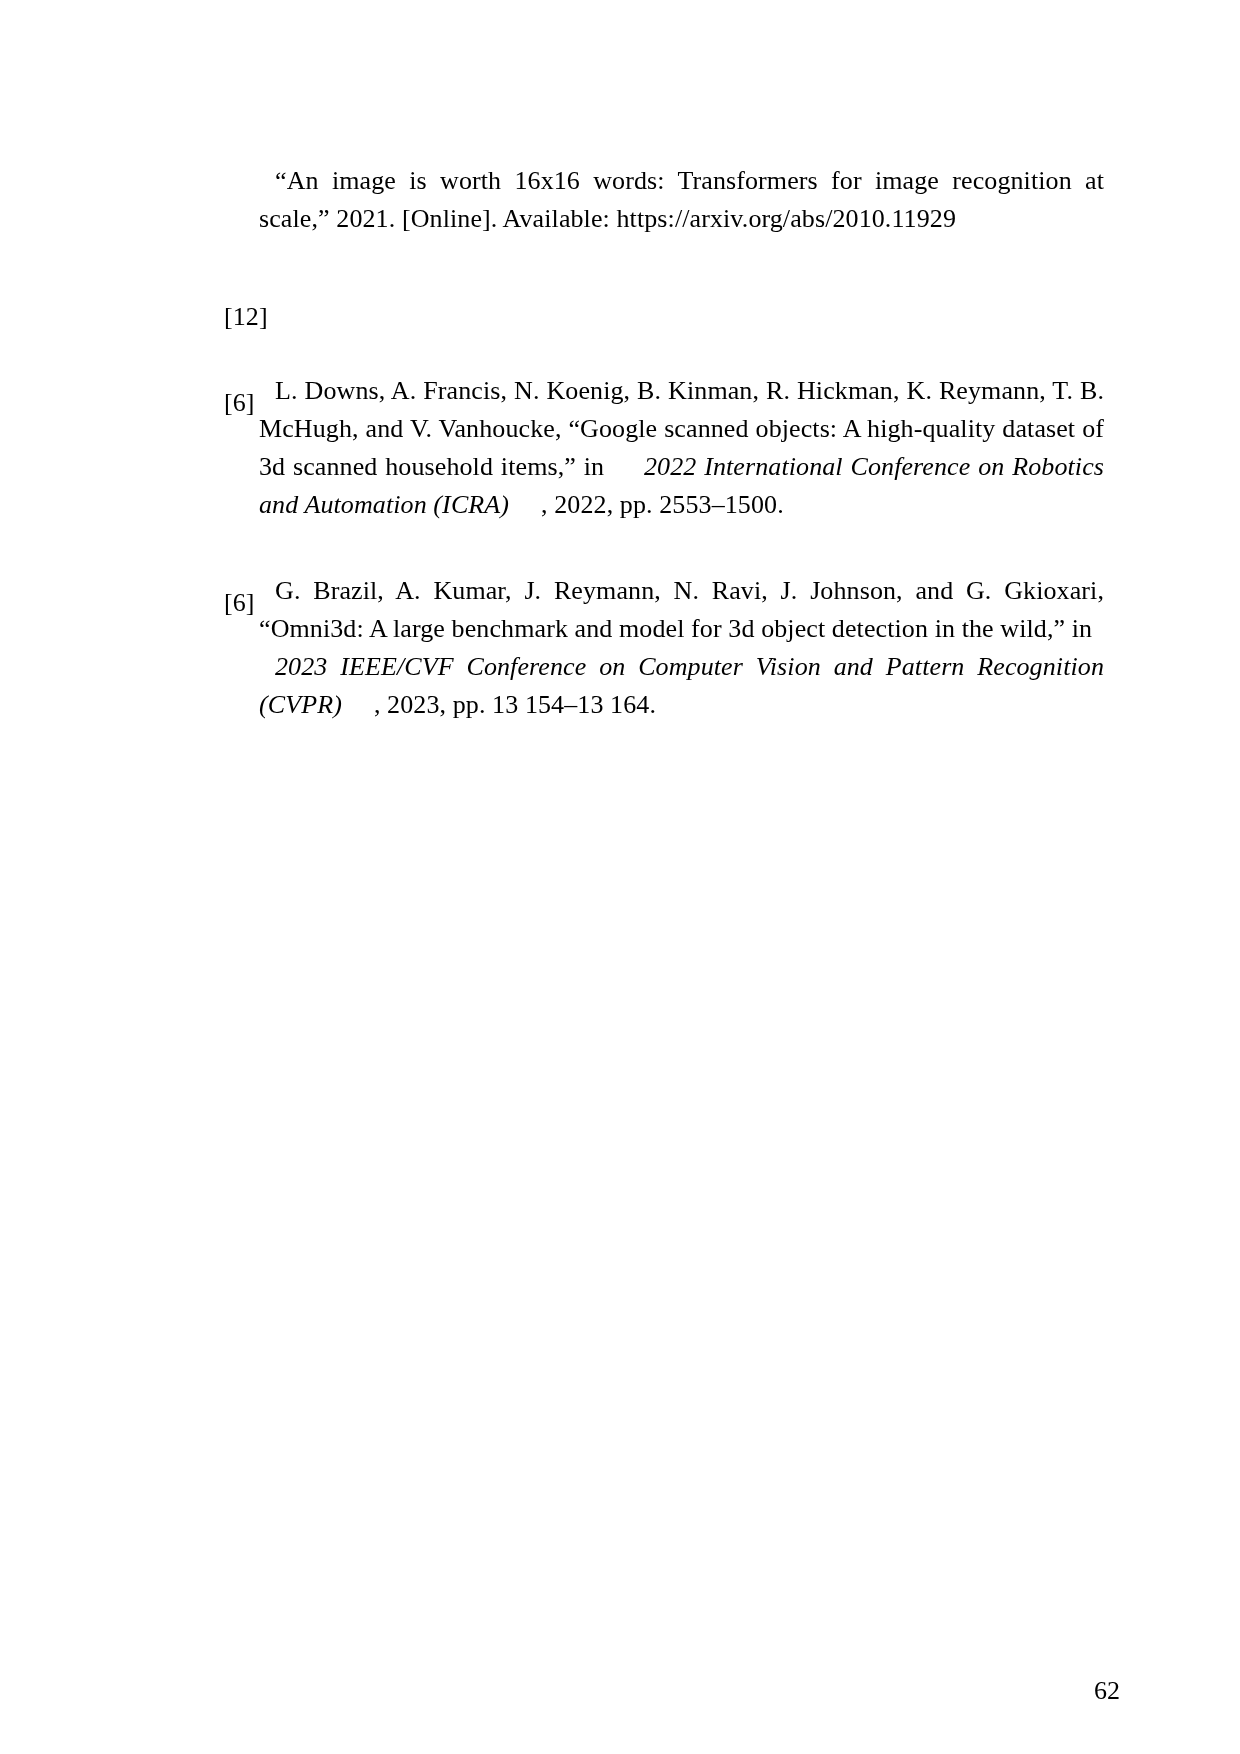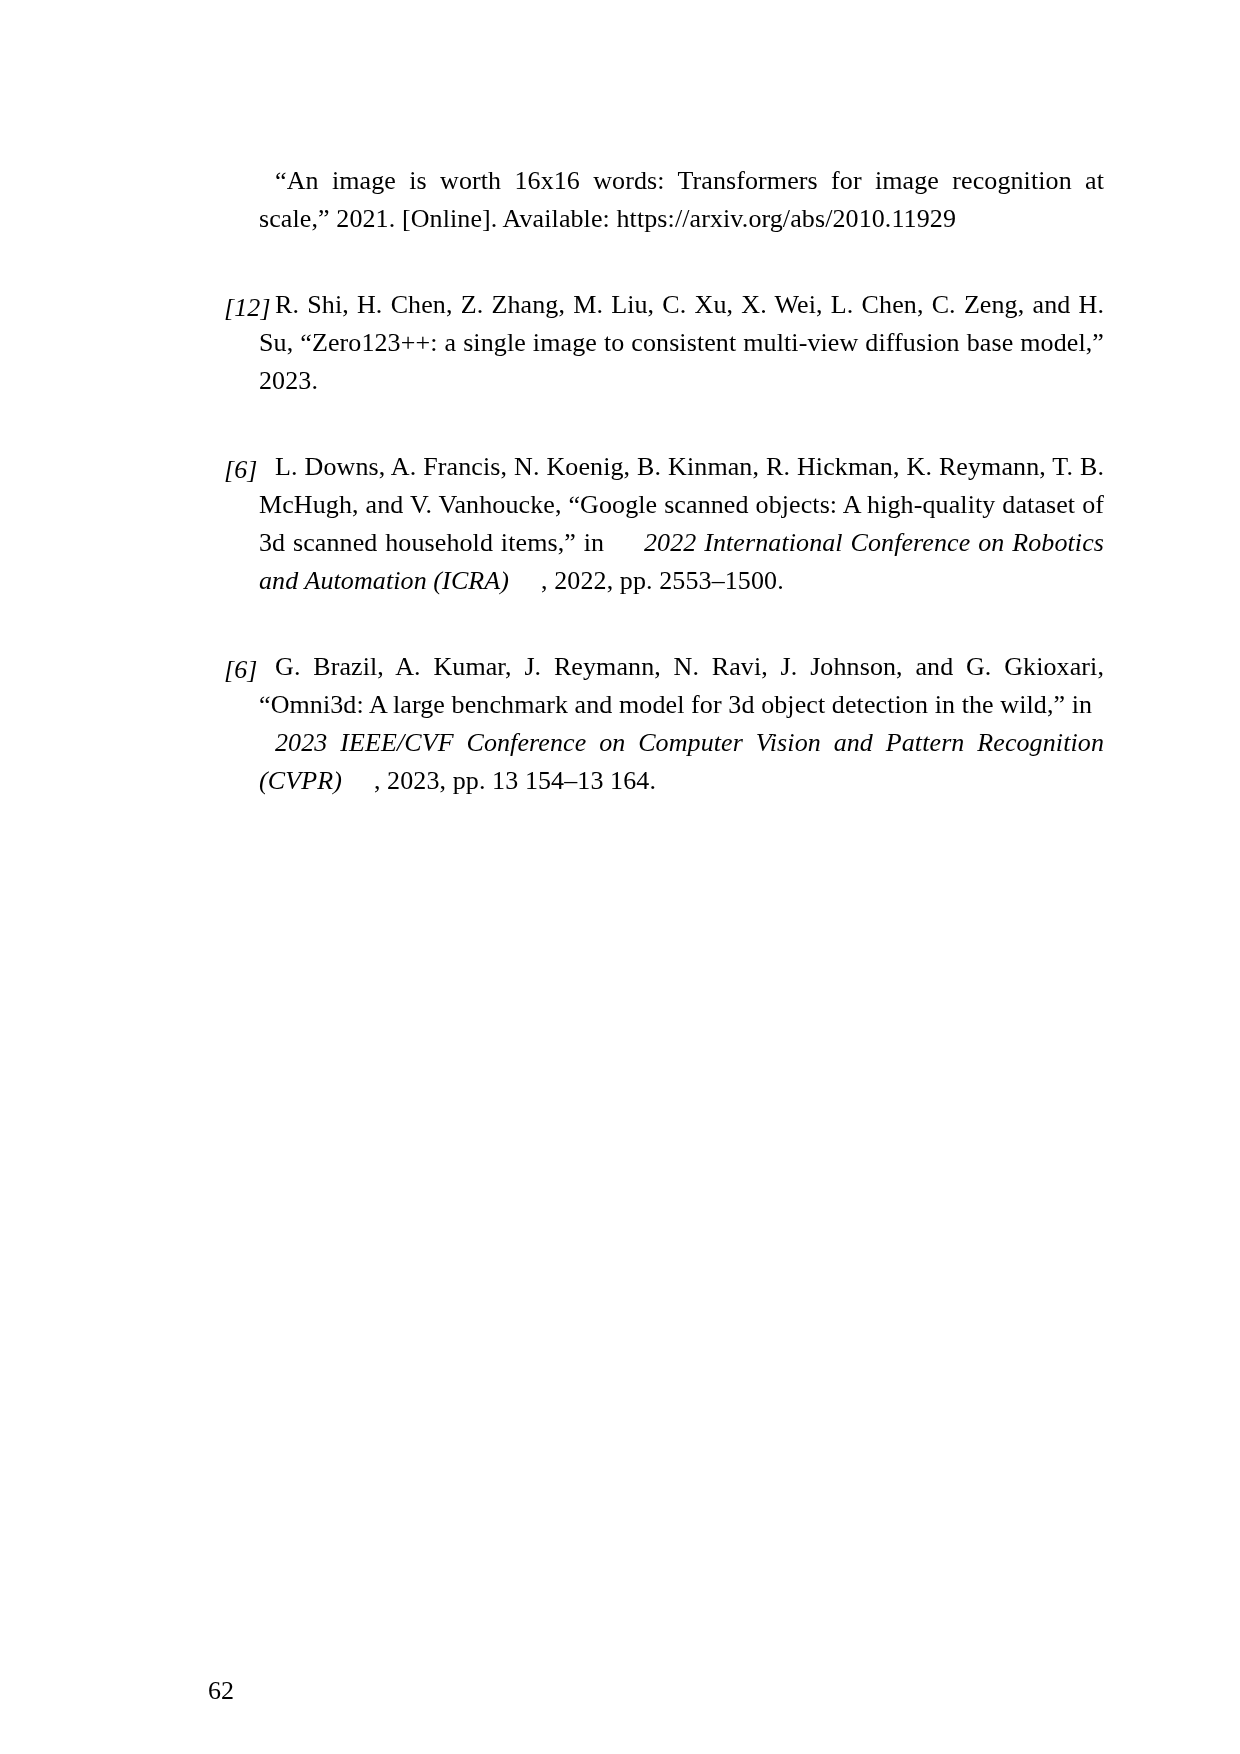--- a/index.html
+++ b/index.html
@@ -31,50 +31,49 @@
     padding-left: 51px;
     font-size: 26px;
     line-height: 38px;
     text-align: justify;
     margin-bottom: 16px;
     letter-spacing: 0.1px;
   }
   .ref-label {
     position: absolute;
     left: 0;
-    top: 3px;
+    top: 12px;
     text-align: right;
-    font-style: italic;
   }
   .venue-italic {
     font-style: italic;
   }
   .page-number {
     position: absolute;
     left: 176px;
     top: 1640px;
     width: 944px;
-    text-align: left;
+    text-align: right;
     font-size: 26px;
     line-height: 38px;
   }
 </style>
 </head>
 <body>
 
 <div class="page">
 
   <div class="references">
 
     <div class="ref">
       <span class="ref-label"></span><span>“An image is worth 16x16 words: Transformers for image recognition at scale,” 2021. [Online]. Available: https://arxiv.org/abs/2010.11929</span><span class="venue-italic"></span><span></span>
     </div>
 
     <div class="ref">
-      <span class="ref-label">[12]</span><span>R. Shi, H. Chen, Z. Zhang, M. Liu, C. Xu, X. Wei, L. Chen, C. Zeng, and H. Su, “Zero123++: a single image to consistent multi-view diffusion base model,” 2023.</span><span class="venue-italic"></span><span></span>
+      <span class="ref-label">[12]</span><span class="venue-italic"></span><span></span>
     </div>
 
     <div class="ref">
       <span class="ref-label">[6]</span><span>L. Downs, A. Francis, N. Koenig, B. Kinman, R. Hickman, K. Reymann, T. B. McHugh, and V. Vanhoucke, “Google scanned objects: A high-quality dataset of 3d scanned household items,” in </span><span class="venue-italic">2022 International Conference on Robotics and Automation (ICRA)</span><span>, 2022, pp. 2553–1500.</span>
     </div>
 
     <div class="ref">
       <span class="ref-label">[6]</span><span>G. Brazil, A. Kumar, J. Reymann, N. Ravi, J. Johnson, and G. Gkioxari, “Omni3d: A large benchmark and model for 3d object detection in the wild,” in </span><span class="venue-italic">2023 IEEE/CVF Conference on Computer Vision and Pattern Recognition (CVPR)</span><span>, 2023, pp. 13 154–13 164.</span>
     </div>
 

